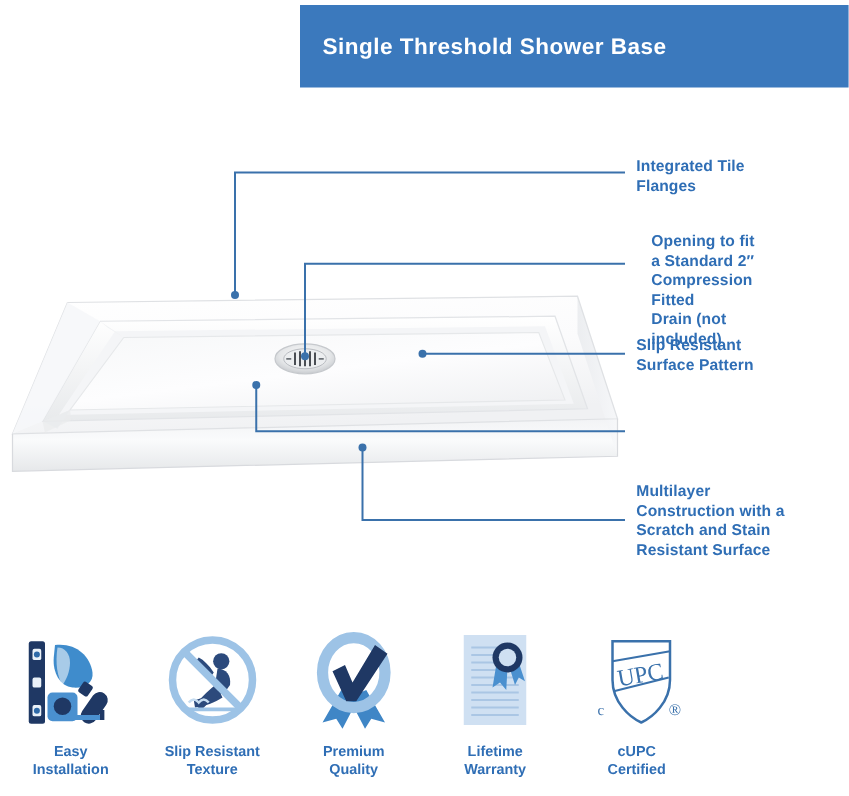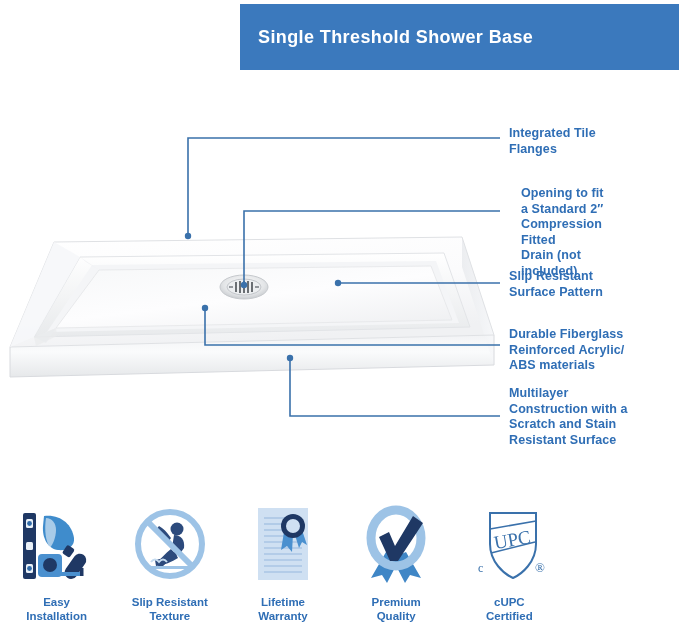--- a/index.html
+++ b/index.html
@@ -151,23 +151,20 @@
     </svg>
 
     <div class="callout-text" style="left:509px;top:126px;">Integrated Tile
 Flanges</div>
     <div class="callout-text" style="left:509px;top:186px;margin-left:12px;">Opening to fit
 a Standard 2″
 Compression Fitted
 Drain (not included)</div>
     <div class="callout-text" style="left:509px;top:269px;">Slip Resistant
 Surface Pattern</div>
-    <div class="callout-text" style="left:509px;top:327px;">Durable Fiberglass
-Reinforced Acrylic/
-ABS materials</div>
     <div class="callout-text" style="left:509px;top:386px;">Multilayer
 Construction with a
 Scratch and Stain
 Resistant Surface</div>
   </div>
 
   <div id="badge-row">
 
 
     <div class="badge">
@@ -209,20 +206,36 @@
           <path d="M44,45 C39,49 33,55 29,60 L34,64 C39,59 45,54 50,51 Z" fill="#2c4a7c"></path>
 
           <rect x="20" y="62" width="46" height="3" rx="1.5" fill="#9dc3e6"></rect>
           <path d="M24,58 q4,-5 8,0 q4,-5 8,0" fill="none" stroke="#c6dcf0" stroke-width="2"></path>
 
           <line x1="20" y1="17" x2="66" y2="63" stroke="#9dc3e6" stroke-width="6"></line>
         </svg>
       </div>
       <div class="badge-label">Slip Resistant
 Texture</div>
+    </div>
+
+    <div class="badge">
+      <div class="badge-icon">
+        <svg width="86" height="80" viewBox="0 0 86 80">
+
+          <polygon points="33,48 18,74 29,71 34,79 47,54" fill="#3f86c6"></polygon>
+          <polygon points="53,48 68,74 57,71 52,79 39,54" fill="#3f86c6"></polygon>
+
+          <ellipse cx="43" cy="34" rx="25" ry="28" fill="none" stroke="#9dc3e6" stroke-width="9"></ellipse>
+
+          <polygon points="26,33 36,28 42,42 60,12 70,19 45,57 37,57" fill="#1f3864"></polygon>
+        </svg>
+      </div>
+      <div class="badge-label">Premium
+Quality</div>
     </div>
 
     <div class="badge">
       <div class="badge-icon">
         <svg width="86" height="80" viewBox="0 0 86 80">
           <rect x="18" y="4" width="50" height="72" fill="#cfe0f2"></rect>
           <g stroke="#aac6e4" stroke-width="1.6">
             <line x1="24" y1="14" x2="52" y2="14"></line>
             <line x1="24" y1="20" x2="52" y2="20"></line>
             <line x1="24" y1="26" x2="52" y2="26"></line>
@@ -242,36 +255,20 @@
           <circle cx="53" cy="22" r="7" fill="#cfe0f2"></circle>
         </svg>
       </div>
       <div class="badge-label">Lifetime
 Warranty</div>
     </div>
 
     <div class="badge">
       <div class="badge-icon">
         <svg width="86" height="80" viewBox="0 0 86 80">
-
-          <polygon points="33,48 18,74 29,71 34,79 47,54" fill="#3f86c6"></polygon>
-          <polygon points="53,48 68,74 57,71 52,79 39,54" fill="#3f86c6"></polygon>
-
-          <ellipse cx="43" cy="34" rx="25" ry="28" fill="none" stroke="#9dc3e6" stroke-width="9"></ellipse>
-
-          <polygon points="26,33 36,28 42,42 60,12 70,19 45,57 37,57" fill="#1f3864"></polygon>
-        </svg>
-      </div>
-      <div class="badge-label">Premium
-Quality</div>
-    </div>
-
-    <div class="badge">
-      <div class="badge-icon">
-        <svg width="86" height="80" viewBox="0 0 86 80">
           <path d="M24,9 L70,9 L70,40 C70,58 56,70 47,74 C38,70 24,58 24,40 Z" fill="none" stroke="#3a71ab" stroke-width="2"></path>
           <line x1="24" y1="25" x2="70" y2="17" stroke="#3a71ab" stroke-width="1.6"></line>
           <line x1="25" y1="49" x2="69" y2="38" stroke="#3a71ab" stroke-width="1.6"></line>
           <text x="47" y="42" text-anchor="middle" font-family="Liberation Serif, serif" font-size="19" fill="#3a71ab" transform="rotate(-10 47 40)">UPC</text>
           <text x="12" y="68" font-family="Liberation Serif, serif" font-size="12" fill="#3a71ab">c</text>
           <text x="74" y="68" text-anchor="middle" font-family="Liberation Serif, serif" font-size="13" fill="#3a71ab">®</text>
         </svg>
       </div>
       <div class="badge-label">cUPC
 Certified</div>

